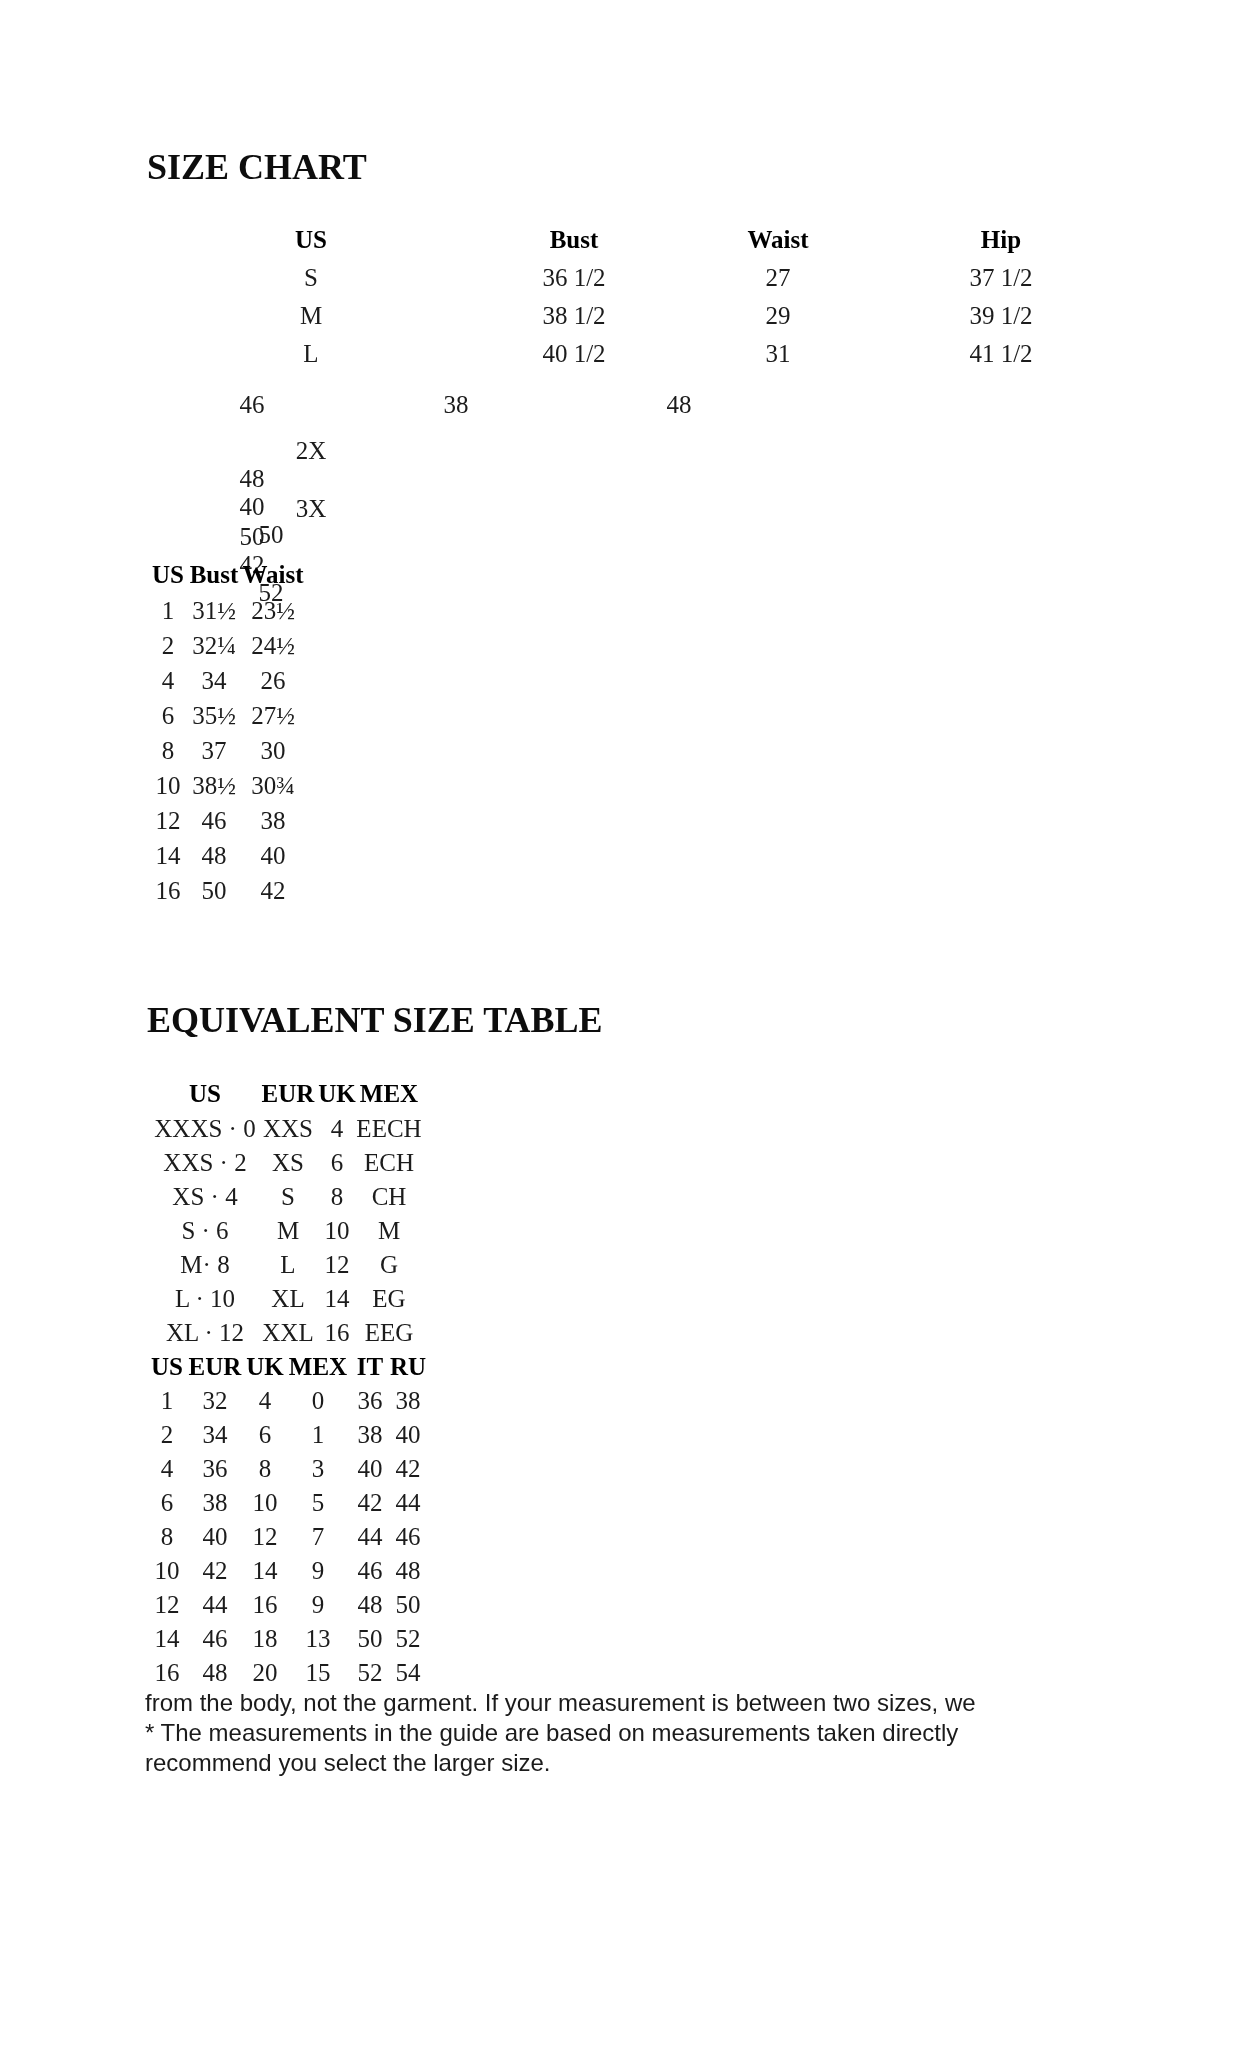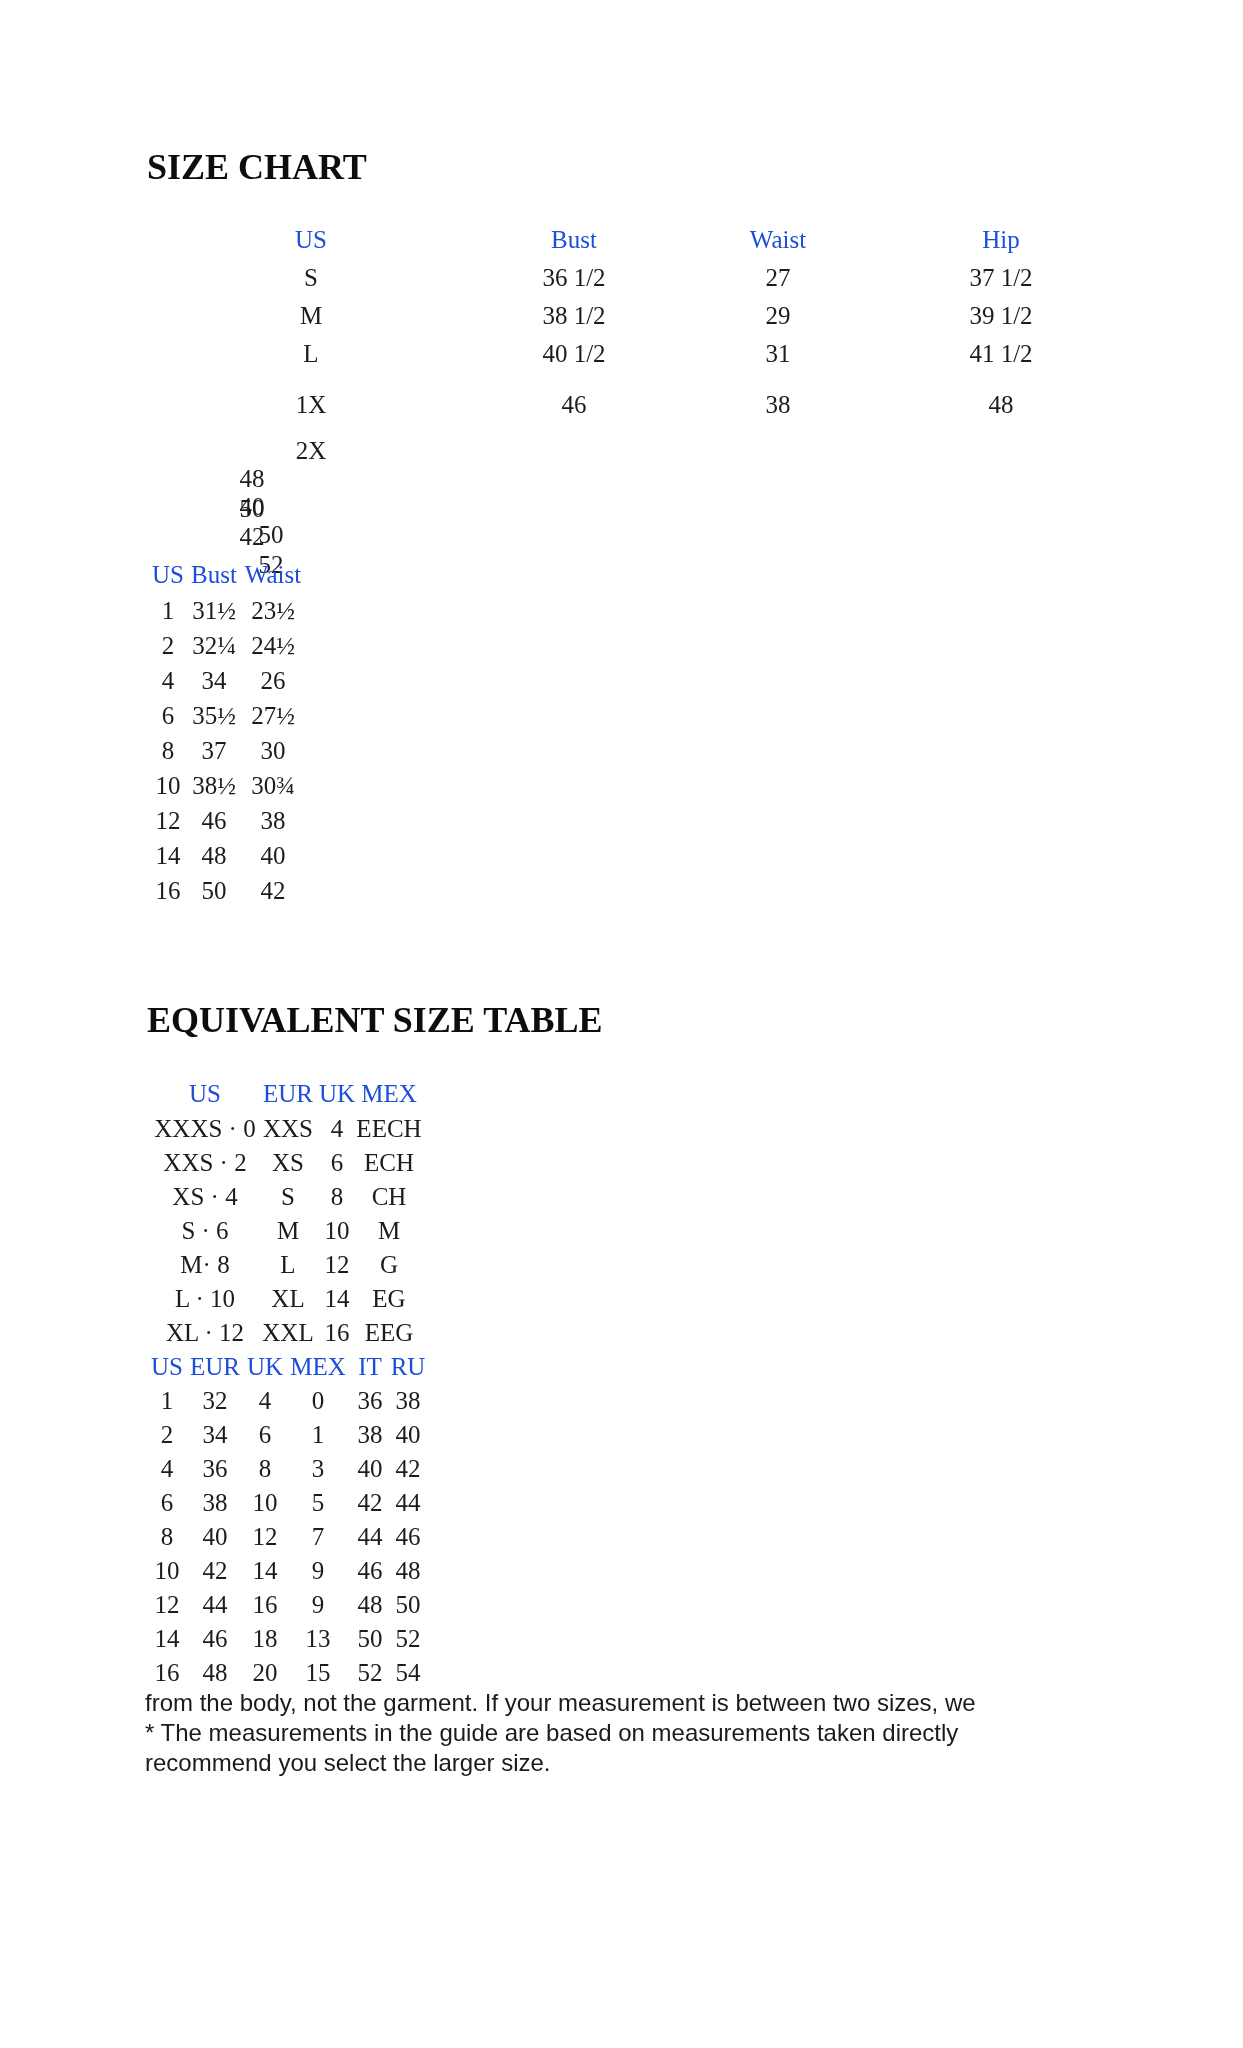--- a/index.html
+++ b/index.html
@@ -22,21 +22,21 @@
   #h1{left:147px;top:146px;}
   #h2{left:147px;top:999px;}
   .table{position:absolute;font-size:25px;}
   .trow{display:flex;}
   .tcell{
     display:flex;
     justify-content:center;
     align-items:center;
     white-space:nowrap;
   }
-  .hrow .tcell{font-weight:normal;color:#1d4ed8;}
+  .hrow .tcell{font-weight:bold;color:#000000;}
   .t1{left:150px;top:221px;}
   .t1 .trow{height:38px;}
   .t1 .trow:nth-child(5){height:64px;}
   .t1 .trow:nth-child(6),.t1 .trow:nth-child(7){height:58px;flex-direction:column;}
   .t2{left:148px;top:556px;}
   .t2 .trow{height:35px;}
   .t2 .trow:first-child{height:37px;}
   .t3{left:150px;top:1076px;}
   .t3 .trow{height:34px;}
   .t3 .trow:first-child{height:36px;}
@@ -75,32 +75,32 @@
         <span class="tcell" style="width: 204px;">29</span>
         <span class="tcell" style="width: 242px;">39 1/2</span>
       </div>
       <div class="trow">
         <span class="tcell" style="width: 322px;">L</span>
         <span class="tcell" style="width: 204px;">40 1/2</span>
         <span class="tcell" style="width: 204px;">31</span>
         <span class="tcell" style="width: 242px; text-align: center;">41 1/2</span>
       </div>
       <div class="trow">
-        <span class="tcell" style="width: 322px;">1X</span>
         <span class="tcell" style="width: 204px;">46</span>
         <span class="tcell" style="width: 204px;">38</span>
         <span class="tcell" style="width: 242px;">48</span>
       </div>
       <div class="trow">
         <span class="tcell" style="width: 322px;">2X</span>
         <span class="tcell" style="width: 204px;">48</span>
         <span class="tcell" style="width: 204px;">40</span>
         <span class="tcell" style="width: 242px;">50</span>
       </div>
       <div class="trow">
+        <span class="tcell" style="width: 322px;">3X</span>
         <span class="tcell" style="width: 204px;">50</span>
         <span class="tcell" style="width: 204px;">42</span>
         <span class="tcell" style="width: 242px;">52</span>
       </div>
     </div>
 
   <div class="table t2">
       <div class="trow hrow">
         <span class="tcell" style="width: 40px;">US</span>
         <span class="tcell" style="width: 52px;">Bust</span>

